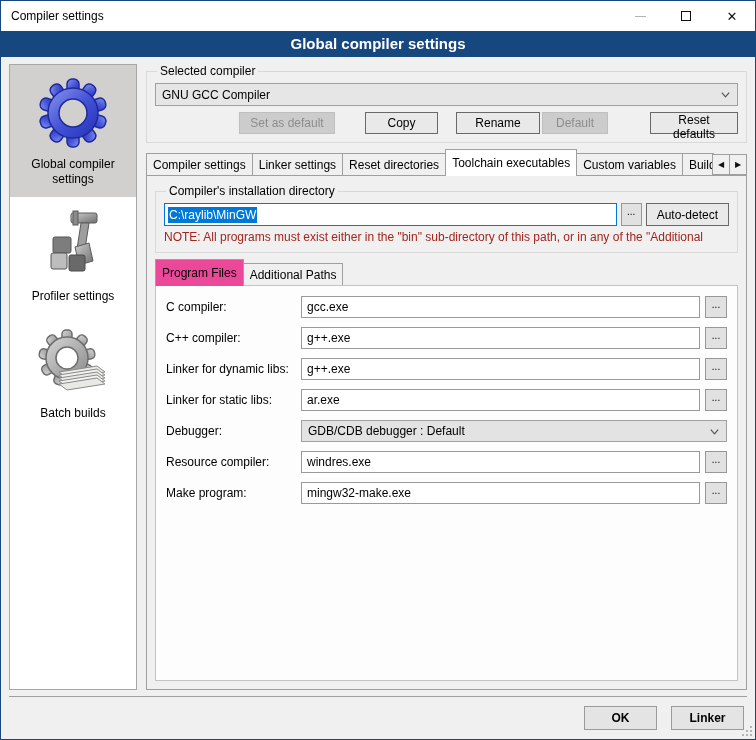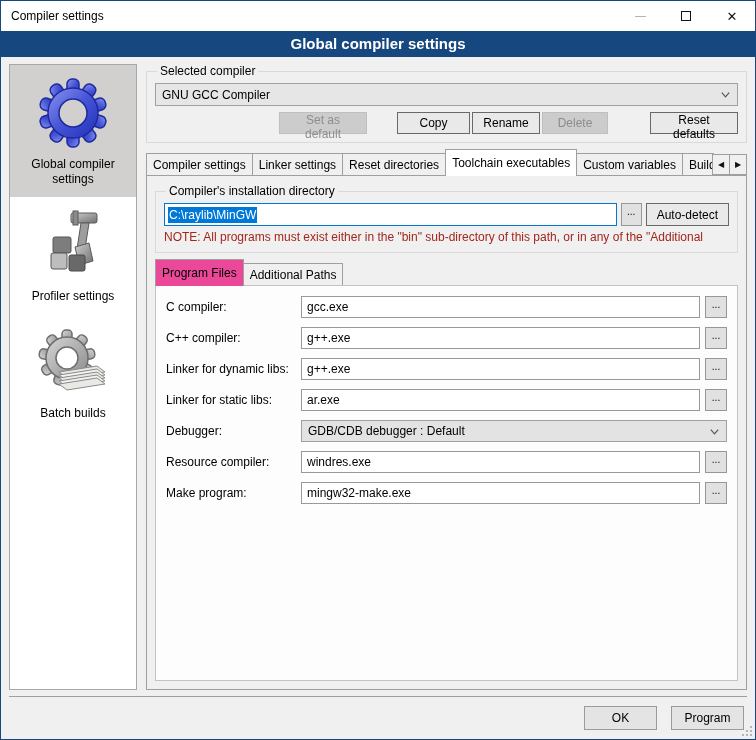--- a/index.html
+++ b/index.html
@@ -81,21 +81,21 @@
   .field-label { white-space:nowrap; }
   .field-input { height:22px; border:1px solid #999; background:#fff; padding:0 5px;
                  font-family:inherit; font-size:12px; width:100%; }
   .small-browse { width:22px; height:22px; background:#e1e1e1; border:1px solid #979797;
                   font-size:10px; line-height:1; cursor:pointer; padding:0 0 5px; }
   .field-combo { grid-column:2 / 4; height:22px; background:#e3e3e3; }
 
   
   .footer { flex:0 0 auto; margin:0 8px; border-top:1px solid #9f9f9f; height:43px;
             display:flex; align-items:center; justify-content:flex-end; gap:14px; padding:0 3px; }
-  .footer .btn { width:73px; height:24px; border-color:#9b9b9b; background:#e4e4e4; }
+  .footer .btn { width:73px; height:24px; border-color:#9b9b9b; background:#e4e4e4;font-weight:bold; }
 
   .grip { position:absolute; right:3px; bottom:3px; width:10px; height:10px; }
   .grip i { position:absolute; width:2px; height:2px; background:#b5b5b5; }
   .g1{right:0;bottom:0} .g2{right:4px;bottom:0} .g3{right:0;bottom:4px}
   .g4{right:8px;bottom:0} .g5{right:0;bottom:8px} .g6{right:4px;bottom:4px}
 </style>
 </head>
 <body>
 
 <div class="window">
@@ -211,24 +211,24 @@
 
       <fieldset>
         <legend>Selected compiler</legend>
         <div class="combo">
           <span class="combo-text">GNU GCC Compiler</span>
           <svg class="chevron" viewBox="0 0 12 12">
               <polyline points="2,4 6,8.5 10,4" fill="none" stroke="#555" stroke-width="1.3"></polyline>
             </svg>
         </div>
         <div class="btn-row">
-          <button class="btn disabled" style="width:88px">Set as default</button>
+          <button class="btn disabled" style="width:96px">Set as default</button>
           <button class="btn" style="width:73px; margin-left:30px">Copy</button>
-          <button class="btn" style="width:68px; margin-left:2px">Rename</button>
-          <button class="btn disabled" style="width:66px; margin-left:2px">Delete</button>
+          <button class="btn" style="width:84px; margin-left:18px">Rename</button>
+          <button class="btn disabled" style="width:66px; margin-left:2px">Default</button>
           <button class="btn" style="width:88px; margin-left:42px">Reset defaults</button>
         </div>
       </fieldset>
 
       <div class="tabstrip">
         <div class="tab">Compiler settings</div>
         <div class="tab">Linker settings</div>
         <div class="tab">Reset directories</div>
         <div class="tab active">Toolchain executables</div>
         <div class="tab">Custom variables</div>
@@ -299,21 +299,21 @@
 
           </div>
         </div>
 
       </div>
     </div>
   </div>
 
   <div class="footer">
     <button class="btn">OK</button>
-    <button class="btn">Program</button>
+    <button class="btn">Linker</button>
   </div>
 
   <div class="grip">
     <i class="g1"></i>
       <i class="g2"></i>
       <i class="g3"></i>
       <i class="g4"></i>
       <i class="g5"></i>
       <i class="g6"></i>
   </div>

